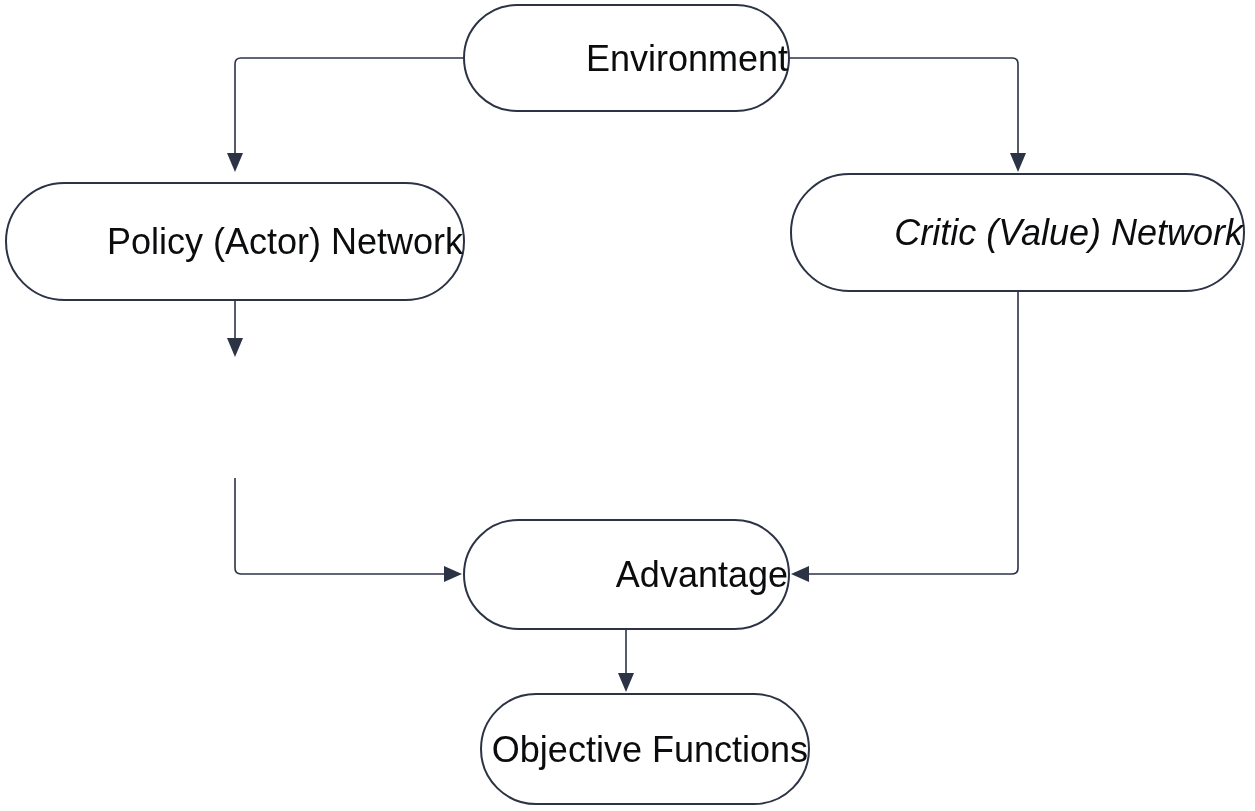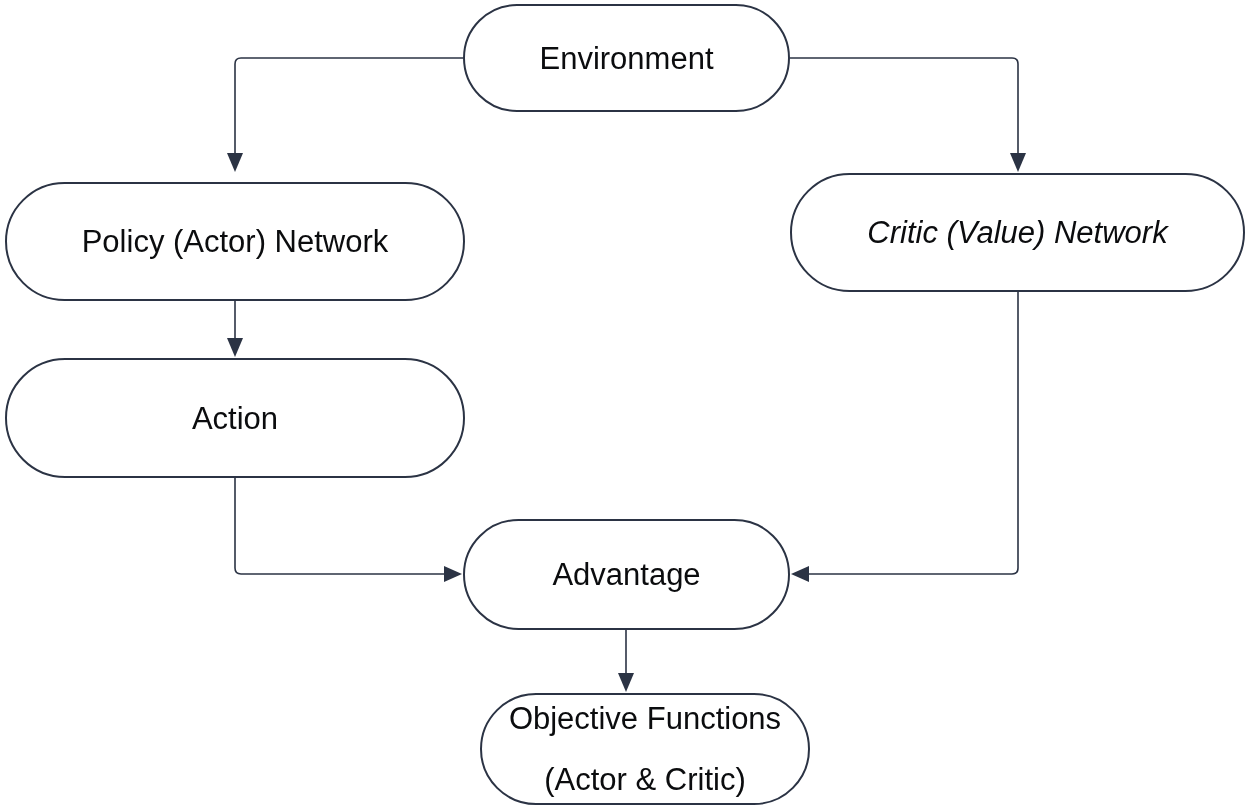--- a/index.html
+++ b/index.html
@@ -33,25 +33,25 @@
     stroke: none;
   }
   .node {
     position: absolute;
     box-sizing: border-box;
     background: #ffffff;
     border: 2.5px solid #2b3344;
     border-radius: 999px;
     display: flex;
     flex-direction: column;
-    align-items: center;
+    align-items: flex-end;
     justify-content: center;
     text-align: center;
     color: #0b0c0e;
-    font-size: 31px;
+    font-size: 36px;
     line-height: 37px;
     z-index: 2;
   }
   .node .label-line {
     display: block;
     white-space: nowrap;
   }
   #node-environment { left: 463px; top: 4px;   width: 327px; height: 108px; }
   #node-policy      { left: 5px;   top: 173px; width: 460px; height: 119px; margin-top: 9px; }
   #node-critic      { left: 790px; top: 173px; width: 455px; height: 119px; font-style: italic; }
@@ -96,26 +96,22 @@
   </div>
 
   <div class="node" id="node-policy">
     <span class="label-line">Policy (Actor) Network</span>
   </div>
 
   <div class="node" id="node-critic">
     <span class="label-line">Critic (Value) Network</span>
   </div>
 
-  <div class="node" id="node-action">
-    <span class="label-line">Action</span>
-  </div>
 
   <div class="node" id="node-advantage">
     <span class="label-line">Advantage</span>
   </div>
 
   <div class="node" id="node-objective">
     <span class="label-line">Objective Functions</span>
-    <span class="label-line">(Actor &amp; Critic)</span>
   </div>
 
 </div>
 
 </body></html>

